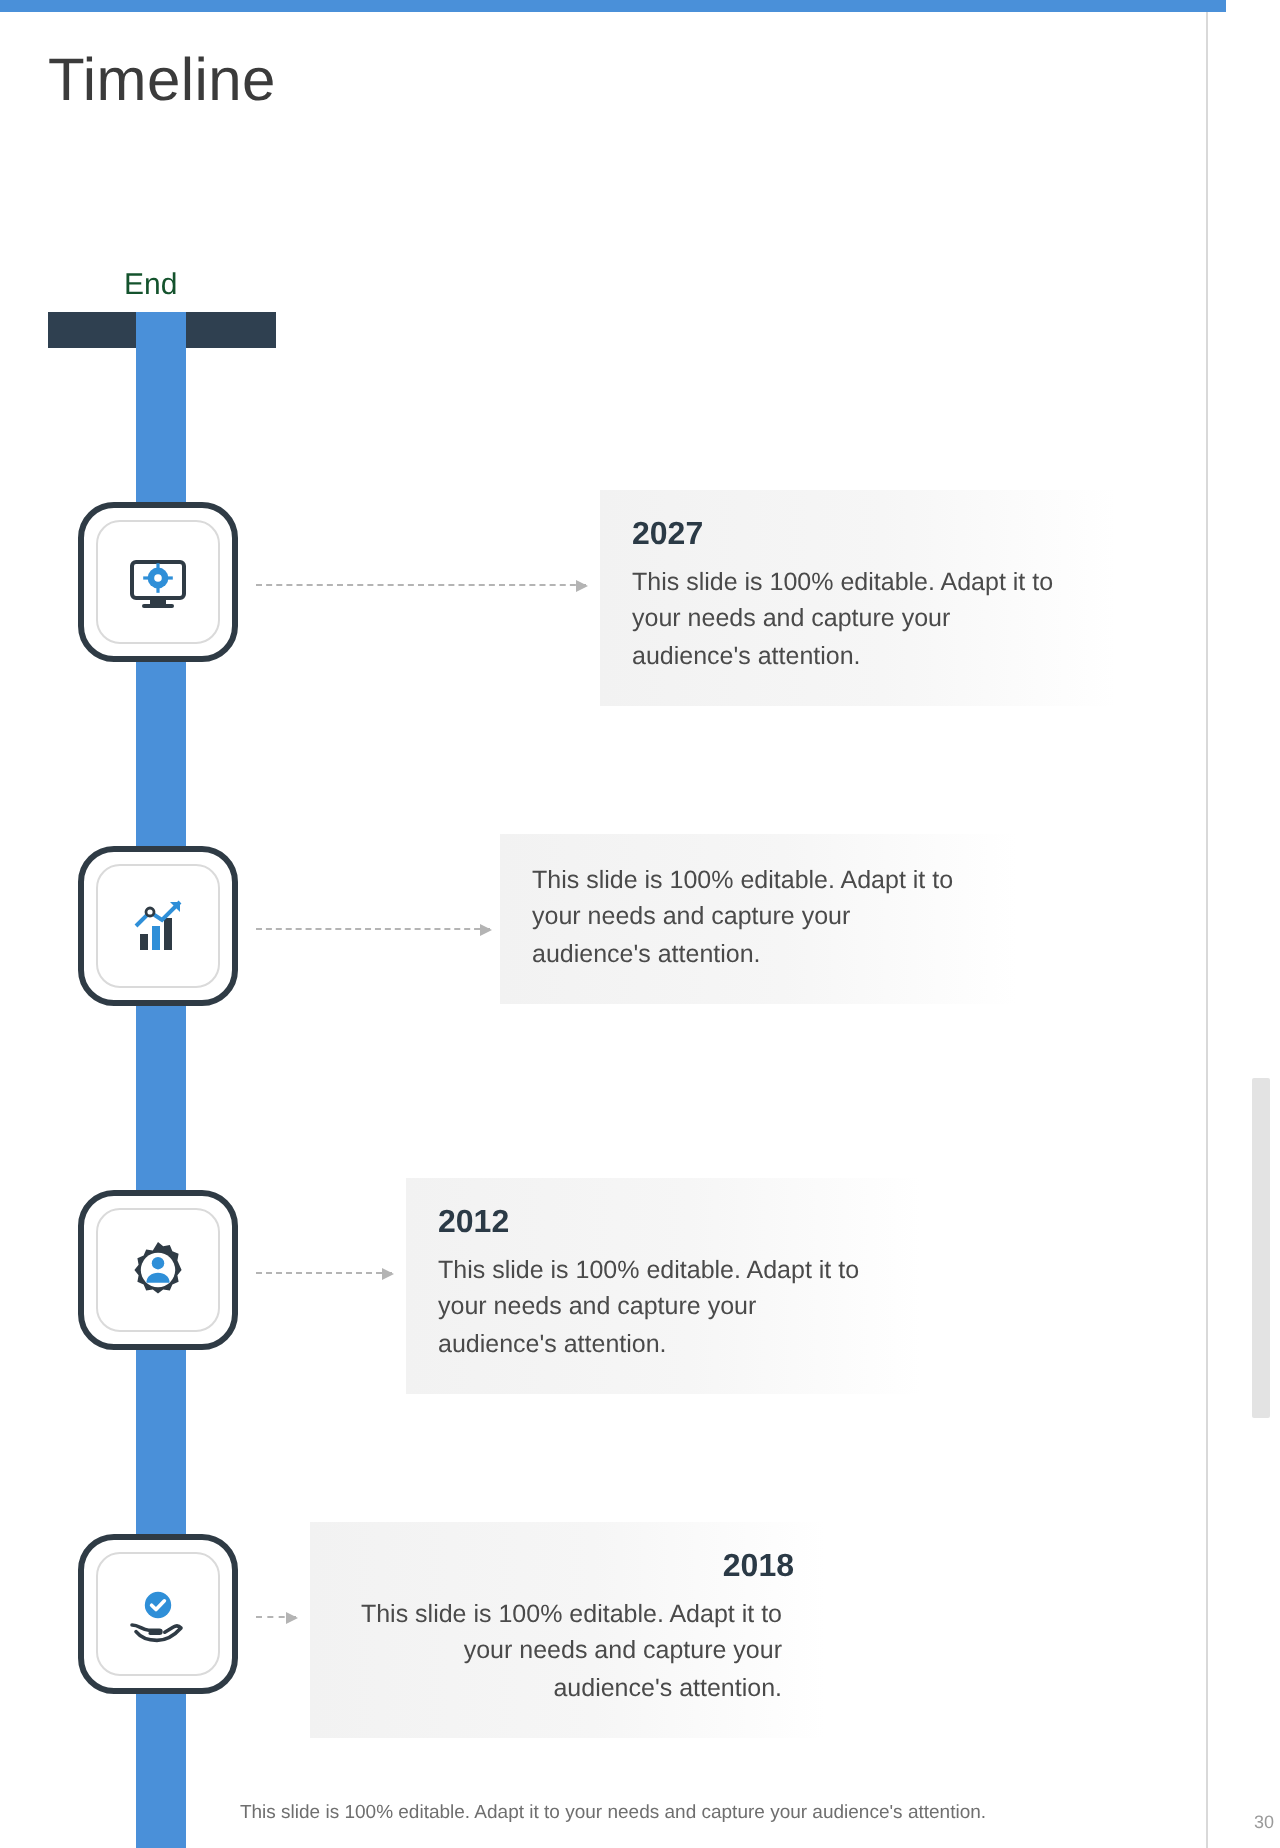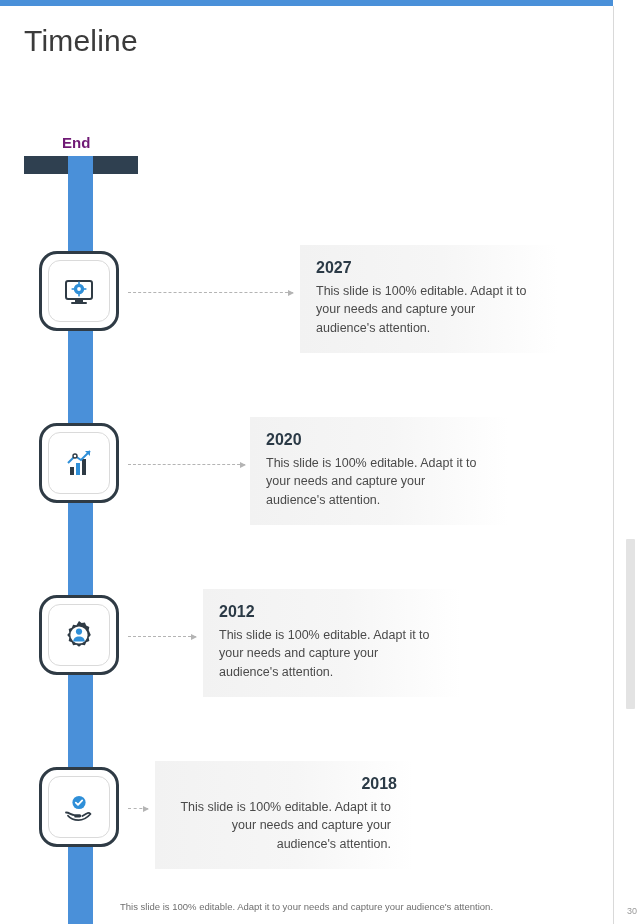--- a/index.html
+++ b/index.html
@@ -22,21 +22,21 @@
     background: #4a90d9;
   }
   .top-bar-right {
     position: absolute; top: 0; left: 613px;
     width: 27px; height: 6px;
     background: #ffffff;
   }
   
   .scroll-rail {
     position: absolute; top: 6px; right: 0;
-    width: 27px; height: 918px;
+    width: 37px; height: 918px;
     background: #ffffff;
     border-left: 1px solid #d9d9d9;
   }
   .scroll-thumb {
     position: absolute; top: 533px; right: 5px;
     width: 9px; height: 170px;
     background: #e3e3e3;
     border-radius: 1px;
   }
   .page-num {
@@ -51,21 +51,21 @@
   }
   
   .timeline-bar {
     position: absolute; left: 68px; top: 156px;
     width: 25px; height: 768px;
     background: #4a90d9;
   }
   
   .end-label {
     position: absolute; left: 62px; top: 134px;
-    font-size: 15px; font-weight: bold; color: #701a75;
+    font-size: 15px; font-weight: normal; color: #14532d;
   }
   .end-cap {
     position: absolute; left: 24px; top: 156px;
     width: 114px; height: 18px;
     background: #2f4050;
   }
   
   .node {
     position: absolute;
     width: 80px; height: 80px;
@@ -162,21 +162,20 @@
           <rect x="20" y="13" width="4" height="16" fill="#2f3b45"></rect>
           <path d="M6 17 L13 10 L19 14 L28 5" fill="none" stroke="#2f8fd8" stroke-width="2"></path>
           <path d="M28 5 L28 10 L23 5 Z" fill="#2f8fd8"></path>
           <circle cx="13" cy="10" r="2" fill="#ffffff" stroke="#2f3b45" stroke-width="1.4"></circle>
         </svg>
       </span>
     </div>
   </div>
   <div class="connector" style="left:128px; top:464px; width:117px;"></div>
   <div class="card" style="left:250px; top:417px; width:258px; background:linear-gradient(to right,#f2f2f2 0%,#f6f6f6 55%,#ffffff 100%);">
-    <div class="card-year">2020</div>
     <div class="card-text">This slide is 100% editable. Adapt it to your needs and capture your audience's attention.</div>
   </div>
 
   <div class="node" style="left:39px; top:595px;">
     <div class="node-inner">
       <span class="node-icon">
         <svg width="34" height="34" viewBox="0 0 34 34">
           <path d="M17 3 l2.6 2.1 3.3-.6 1.3 3.1 3.1 1.3-.6 3.3L28.8 17l-2.1 2.6.6 3.3-3.1 1.3-1.3 3.1-3.3-.6L17 28.8l-2.6-2.1-3.3.6-1.3-3.1-3.1-1.3.6-3.3L5.2 17l2.1-2.6-.6-3.3 3.1-1.3 1.3-3.1 3.3.6z" fill="#2f3b45"></path>
           <circle cx="17" cy="17" r="8.6" fill="#ffffff"></circle>
           <circle cx="17" cy="13.6" r="3.1" fill="#2f8fd8"></circle>

